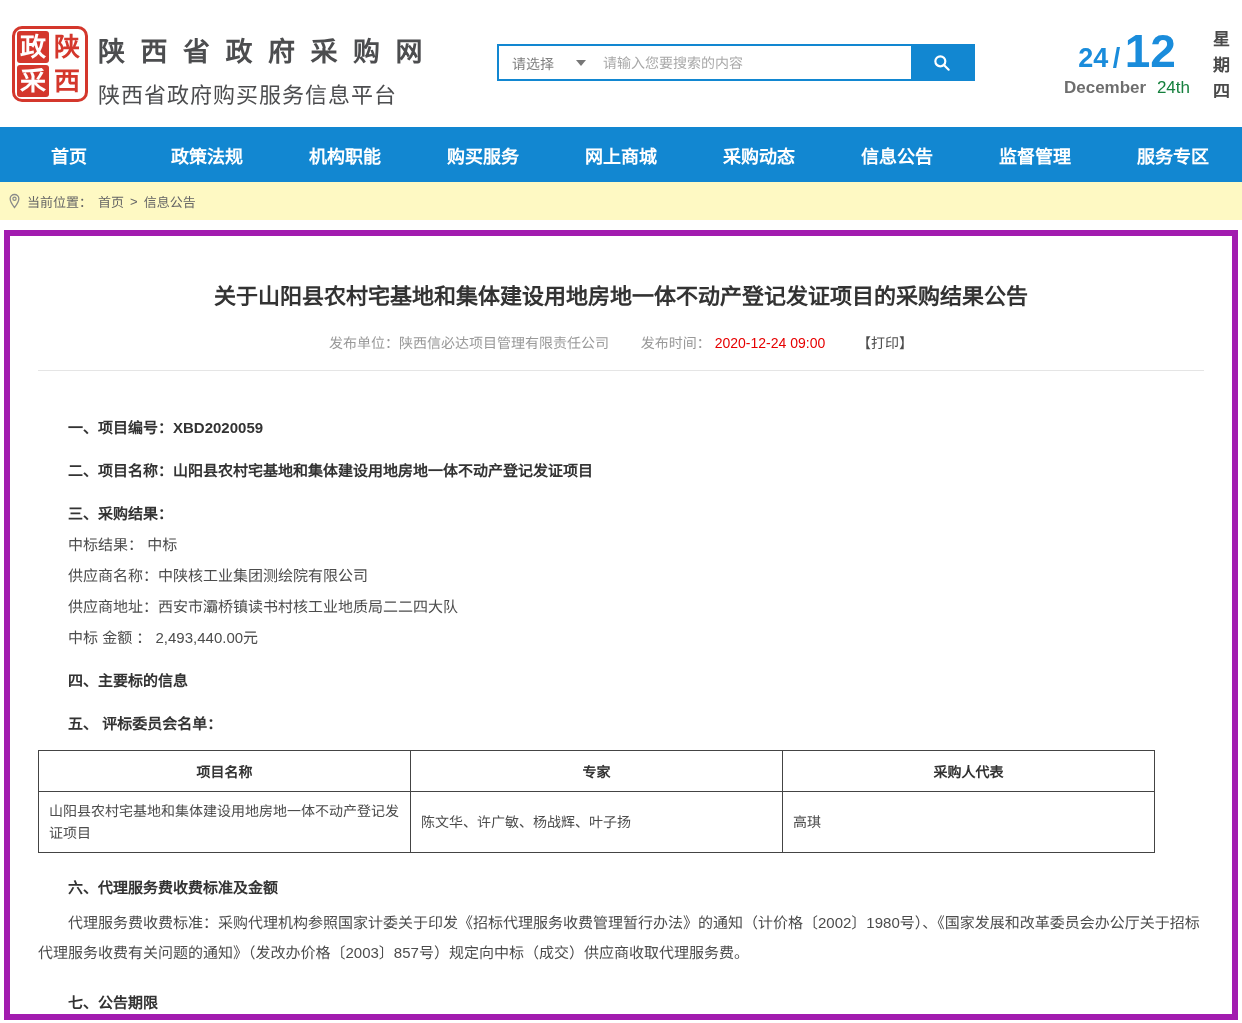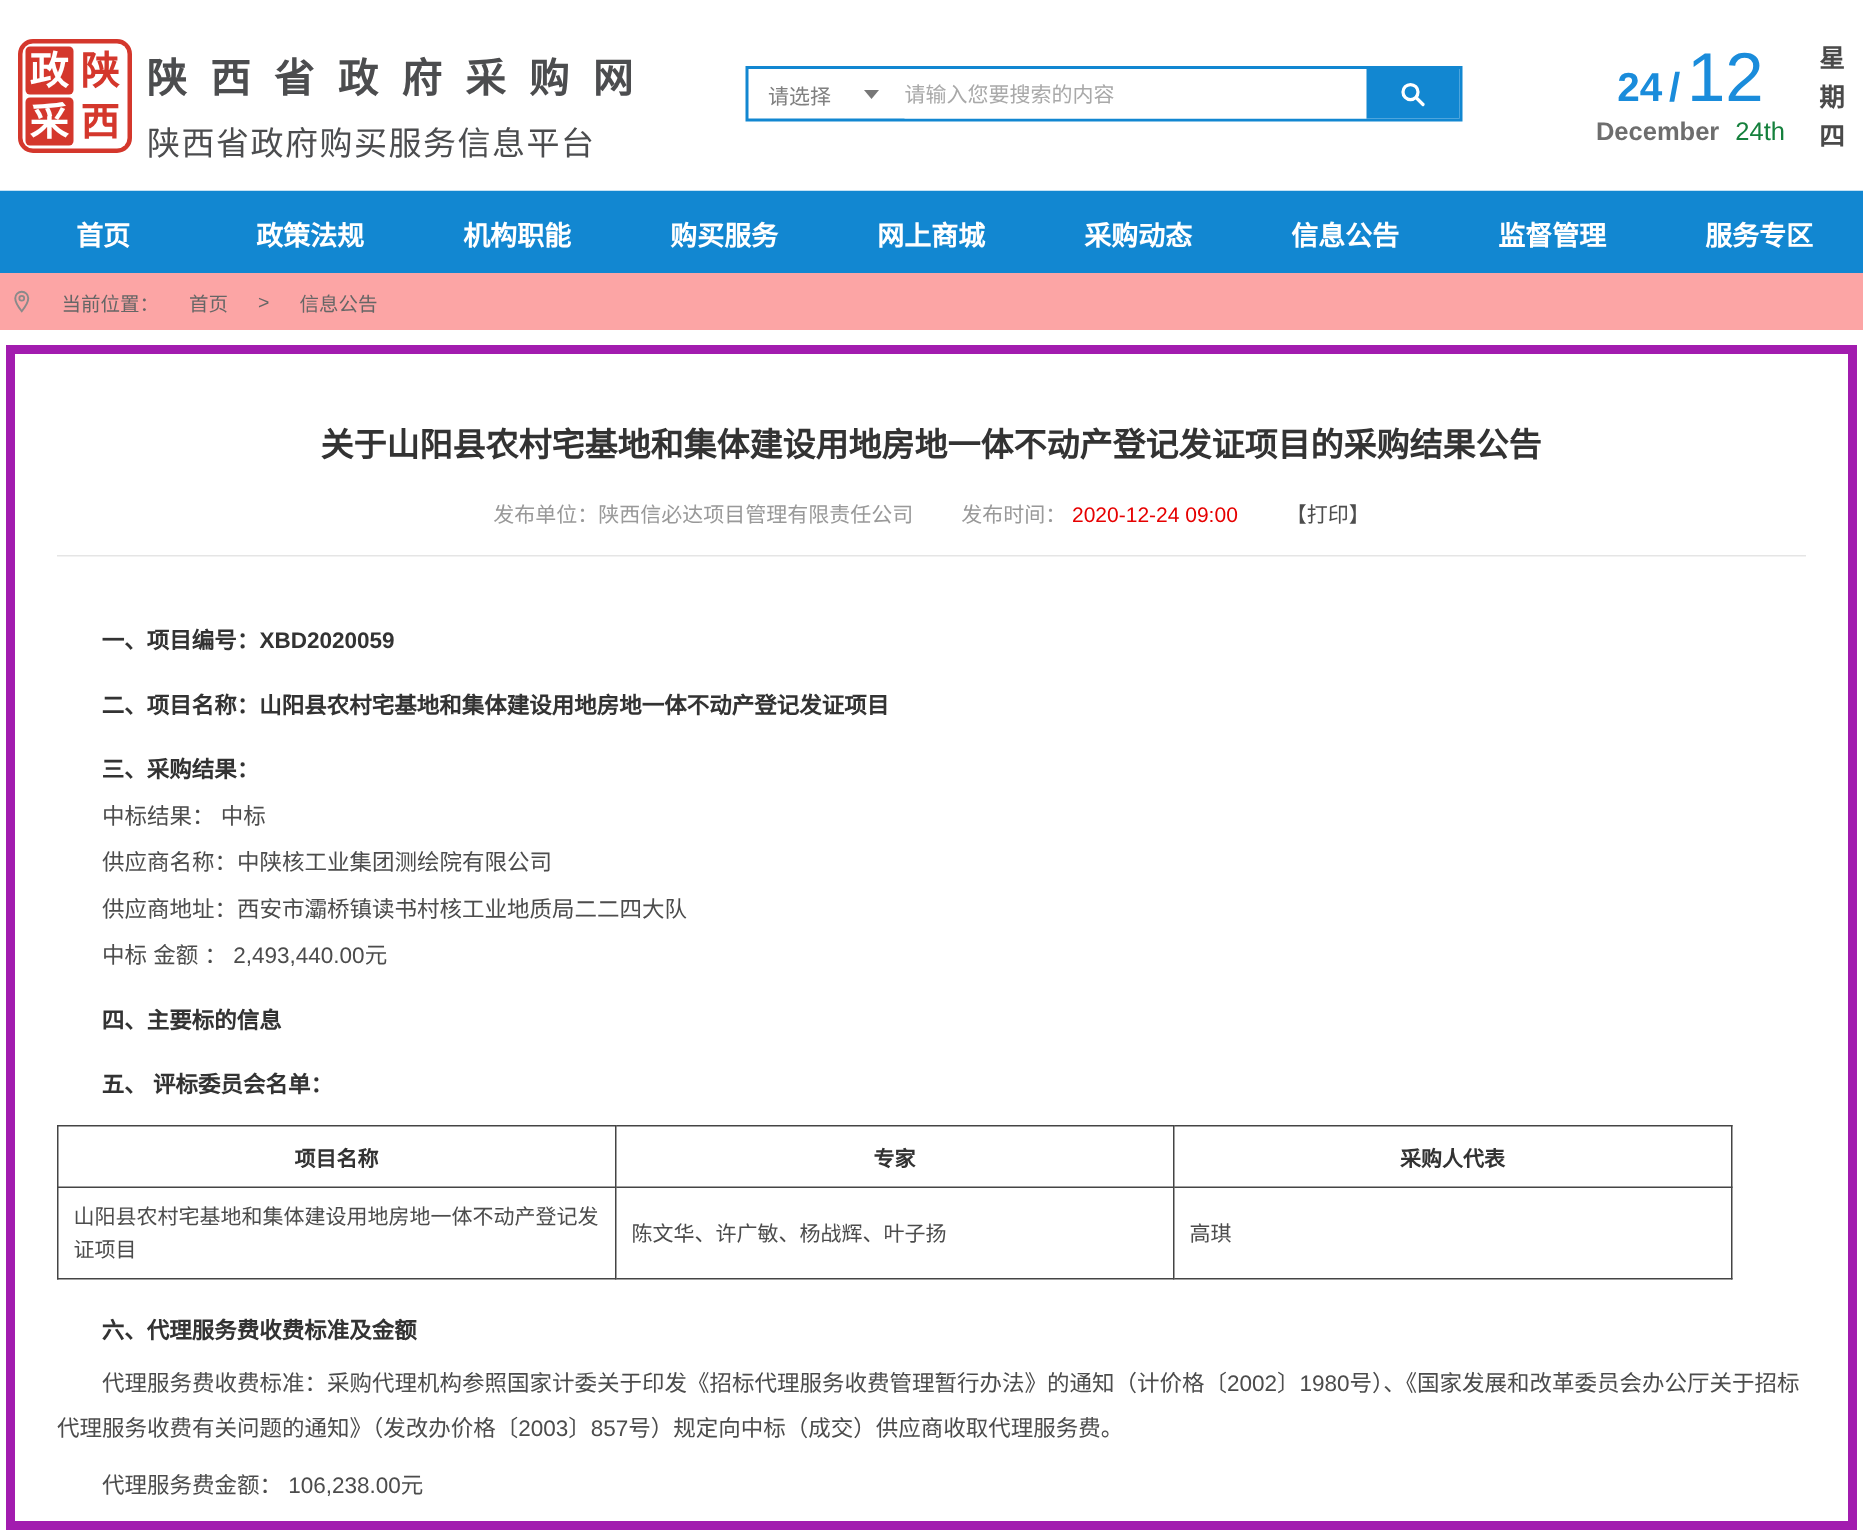--- a/index.html
+++ b/index.html
@@ -28,35 +28,35 @@
   .search-input { flex:1; border:none; outline:none; font-size:14px; color:#333;
     font-family:inherit; }
   .search-input::placeholder { color:#a9a9a9; }
   .search-button { width:62px; background:#1287d1; border:none; display:flex;
     align-items:center; justify-content:center; cursor:pointer; }
 
   .date-block { position:absolute; right:52px; top:24px; text-align:center; }
   .date-line1 { white-space:nowrap; }
   .d-day   { font-size:27px; font-weight:bold; color:#1a8cdb; vertical-align:baseline; }
   .d-slash { font-size:27px; font-weight:bold; color:#1a8cdb; }
-  .d-month { font-size:46px; font-weight:normal; color:#1a8cdb; vertical-align:baseline; }
+  .d-month { font-size:46px; font-weight:bold; color:#1a8cdb; vertical-align:baseline; }
   .date-line2 { font-size:17px; margin-top:0; white-space:nowrap; }
   .d-month-name { color:#6e6e6e; font-weight:bold; }
   .d-ordinal { color:#15803d; margin-left:6px; }
   .weekday { position:absolute; right:10px; top:30px; writing-mode:vertical-rl;
     font-size:17px; font-weight:bold; color:#4a4a4a; letter-spacing:9px; }
 
   
   .nav { height:55px; background:#1287d1; display:flex; }
   .nav-item { flex:1; display:flex; align-items:center; justify-content:center;
     color:#fff; font-size:18px; font-weight:bold; cursor:pointer; }
 
   
-  .breadcrumb { height:38px; background:#fca5a5; display:flex; align-items:center;
-    gap:20px; padding-left:8px; font-size:13px; color:#666; }
+  .breadcrumb { height:38px; background:#fef9c3; display:flex; align-items:center;
+    gap:6px; padding-left:8px; font-size:13px; color:#666; }
   .breadcrumb .link { cursor:pointer; }
 
   
   .panel { margin:10px 4px 0; border:6px solid #a21caf; background:#fff;
     height:790px; padding:0 28px 30px; }
   .article-title { text-align:center; font-size:22px; font-weight:bold; color:#333;
     margin-top:42px; }
   .article-meta { text-align:center; margin-top:22px; font-size:14px; color:#999; }
   .article-meta .pub { margin-right:28px; }
   .meta-time-value { color:#e60000; }
@@ -180,17 +180,16 @@
       <tr>
         <td>山阳县农村宅基地和集体建设用地房地一体不动产登记发证项目</td>
         <td>陈文华、许广敏、杨战辉、叶子扬</td>
         <td>高琪</td>
       </tr>
     </tbody>
   </table>
 
   <div class="sec-h">六、代理服务费收费标准及金额</div>
   <div class="sec-p-long">代理服务费收费标准：采购代理机构参照国家计委关于印发《招标代理服务收费管理暂行办法》的通知（计价格〔2002〕1980号）、《国家发展和改革委员会办公厅关于招标代理服务收费有关问题的通知》（发改办价格〔2003〕857号）规定向中标（成交）供应商收取代理服务费。</div>
-  <div class="sec-p">代理服务费金额： 106,238.00元</div>
 
   <div class="sec-h">七、公告期限</div>
 
 </div>
 
 </body></html>

